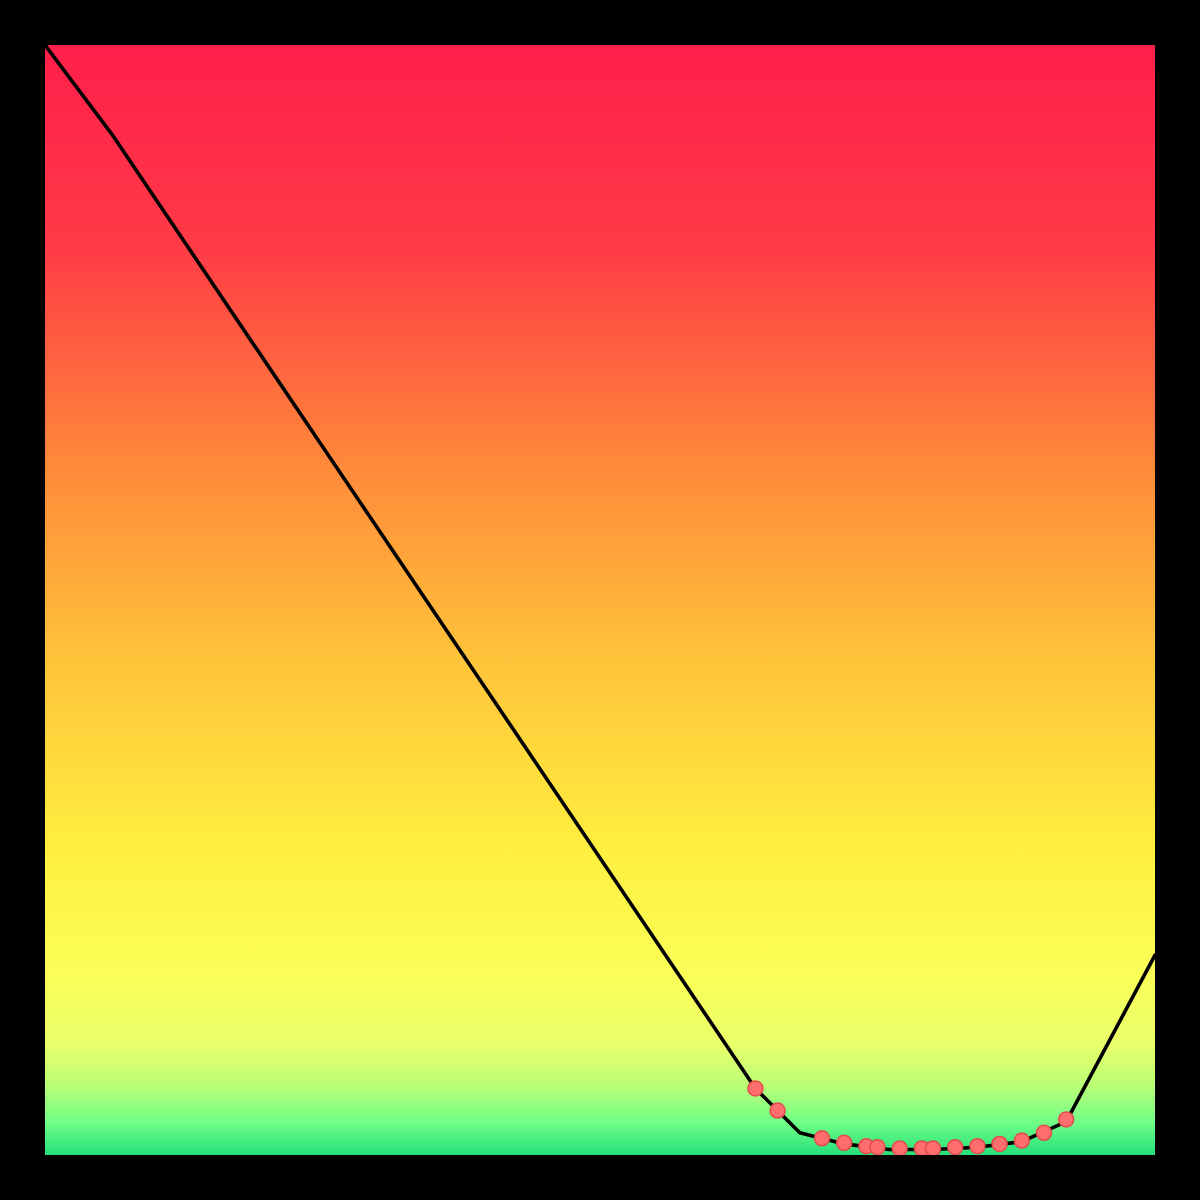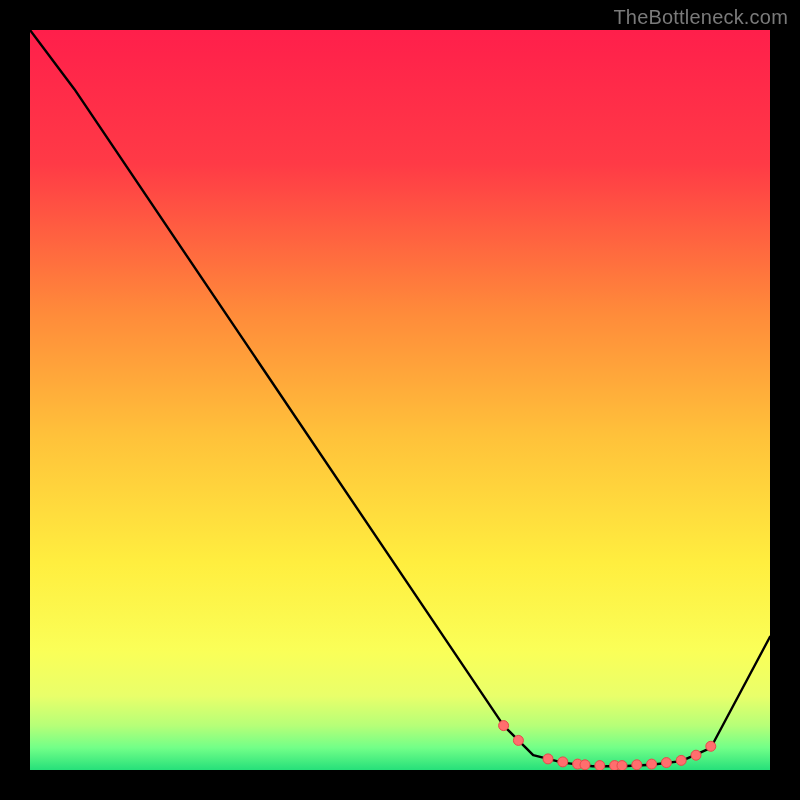--- a/index.html
+++ b/index.html
@@ -51,21 +51,20 @@
     color: #7a7a7a;
     font-size: 20px;
     letter-spacing: 0.2px;
   }
 </style>
 </head>
 <body>
 
 <div class="stage">
 
-  <div class="attribution">TheBottleneck.com</div>
 
   <div class="plot">
 
     <svg class="gradient" viewBox="0 0 740 740" preserveAspectRatio="none">
       <defs>
         <linearGradient id="bg" x1="0" y1="0" x2="0" y2="1">
             <stop offset="0%" stop-color="#ff1f4b"></stop>
             <stop offset="18%" stop-color="#ff3a46"></stop>
             <stop offset="38%" stop-color="#ff8a3a"></stop>
             <stop offset="55.00000000000001%" stop-color="#ffc23a"></stop>

